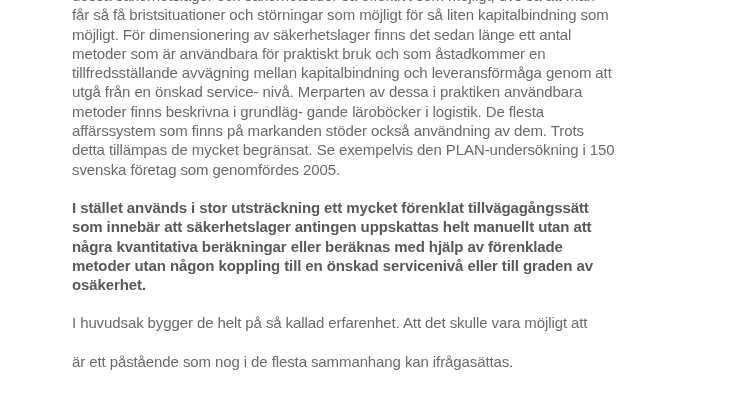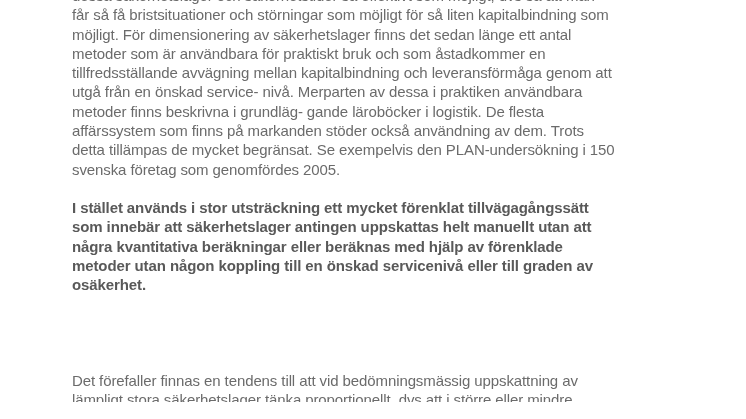--- a/index.html
+++ b/index.html
@@ -34,16 +34,16 @@
     color: var(--bold-text-color, #595959);
   }
 </style>
 </head>
 <body>
 
 <div class="page" style="--page-bg: #ffffff; --text-color: #6b6b6b; --bold-text-color: #595959;">
   <div class="text-column" id="paragraphs">
       <p class="para regular"><span>dessa säkerhetslager och säkerhetstider så effektivt som möjligt, dvs så att man</span><br><span>får så få bristsituationer och störningar som möjligt för så liten kapitalbindning som</span><br><span>möjligt. För dimensionering av säkerhetslager finns det sedan länge ett antal</span><br><span>metoder som är användbara för praktiskt bruk och som åstadkommer en</span><br><span>tillfredsställande avvägning mellan kapitalbindning och leveransförmåga genom att</span><br><span>utgå från en önskad service- nivå. Merparten av dessa i praktiken användbara</span><br><span>metoder finns beskrivna i grundläg- gande läroböcker i logistik. De flesta</span><br><span>affärssystem som finns på markanden stöder också användning av dem. Trots</span><br><span>detta tillämpas de mycket begränsat. Se exempelvis den PLAN-undersökning i 150</span><br><span>svenska företag som genomfördes 2005.</span></p>
       <p class="para bold"><span>I stället används i stor utsträckning ett mycket förenklat tillvägagångssätt</span><br><span>som innebär att säkerhetslager antingen uppskattas helt manuellt utan att</span><br><span>några kvantitativa beräkningar eller beräknas med hjälp av förenklade</span><br><span>metoder utan någon koppling till en önskad servicenivå eller till graden av</span><br><span>osäkerhet.</span></p>
-      <p class="para regular"><br><br></p>
-      <p class="para regular"><span>Det förefaller finnas en tendens till att vid bedömningsmässig uppskattning av</span><br><span>lämpligt stora säkerhetslager tänka proportionellt, dvs att i större eller mindre</span></p>
+      <p class="para regular"><span>I huvudsak bygger de helt på så kallad erfarenhet. Att det skulle vara möjligt att</span><br><br><span>är ett påstående som nog i de flesta sammanhang kan ifrågasättas.</span></p>
+      <p class="para regular"><br><span>lämpligt stora säkerhetslager tänka proportionellt, dvs att i större eller mindre</span></p>
     </div>
 </div>
 
 </body></html>

